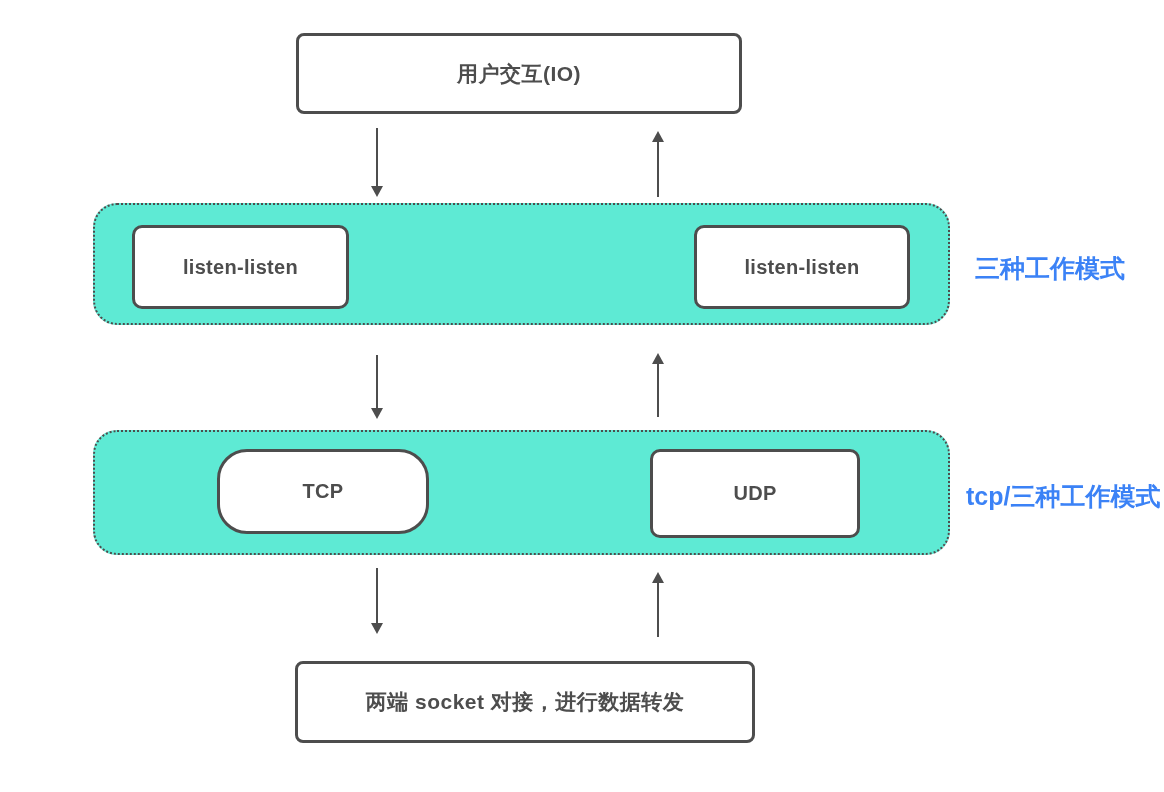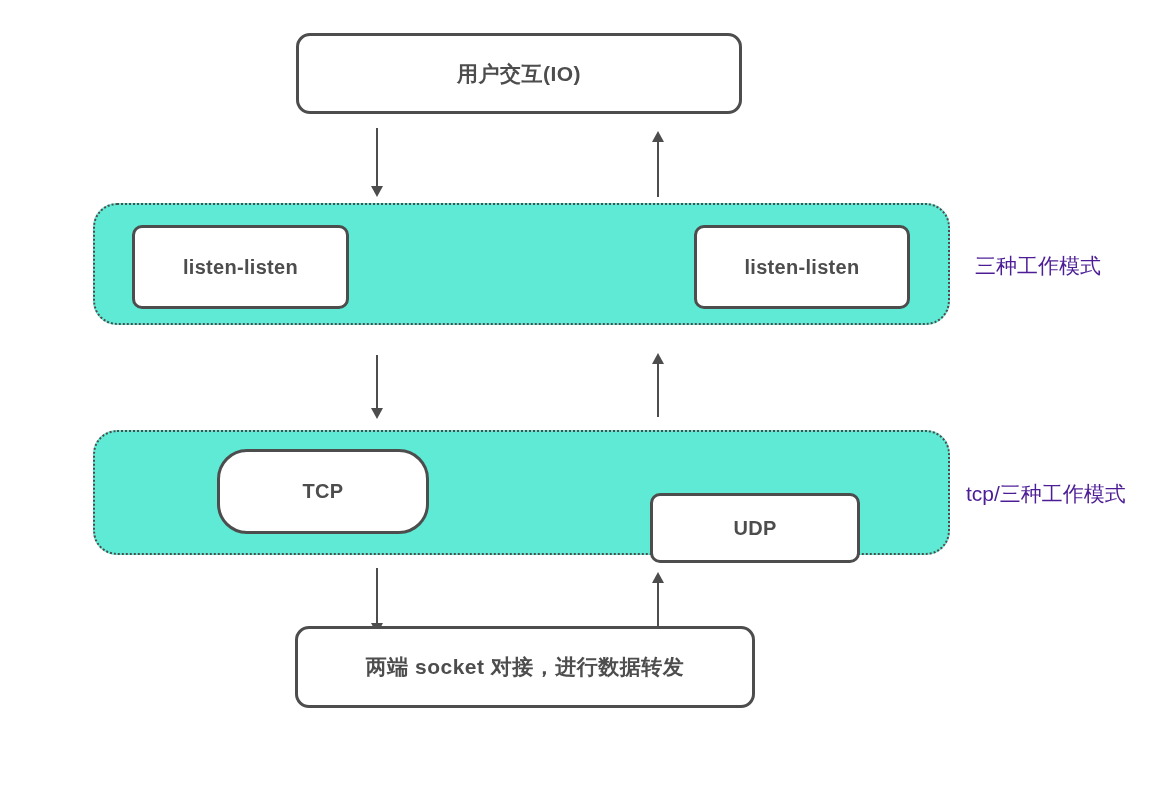--- a/index.html
+++ b/index.html
@@ -11,21 +11,21 @@
   .canvas {
     position: relative;
     width: 1164px;
     height: 792px;
     background: #ffffff;
     overflow: hidden;
   }
   .node {
     position: absolute;
     border: 3px solid #4d4d4d;
-    border-radius: 14px;
+    border-radius: 8px;
     background: #ffffff;
     display: flex;
     align-items: center;
     justify-content: center;
     color: #4d4d4d;
     font-weight: 700;
     font-size: 21px;
     letter-spacing: 0.5px;
     box-sizing: border-box;
   }
@@ -45,23 +45,23 @@
   }
   .dotted-container {
     position: absolute;
     border: 2px dotted #4d4d4d;
     border-radius: 24px;
     background: #5eead4;
     box-sizing: border-box;
   }
   .side-label {
     position: absolute;
-    color: #4c1d95;
-    font-size: 21px;
-    font-weight: 400;
+    color: #3b82f6;
+    font-size: 25px;
+    font-weight: 700;
     white-space: nowrap;
   }
   .arrow {
     position: absolute;
     width: 2px;
     background: #4d4d4d;
   }
   .arrow-down::after {
     content: "";
     position: absolute;
@@ -107,26 +107,26 @@
   </div>
   <div class="side-label" style="left:975px; top:252px;">三种工作模式</div>
 
   <div class="arrow arrow-down" style="left:376px; top:355px; height:54px;"></div>
   <div class="arrow arrow-up" style="left:657px; top:363px; height:54px;"></div>
 
   <div class="dotted-container" style="left:93px; top:430px; width:857px; height:125px;">
     <div class="inner-node" style="left:122px; top:17px; width:212px; height:85px;border-radius:30px;">
       <span>TCP</span>
     </div>
-    <div class="inner-node" style="left:555px; top:17px; width:210px; height:70px;margin-top:44px;">
+    <div class="inner-node" style="left:555px; top:17px; width:210px; height:89px;">
       <span>UDP</span>
     </div>
   </div>
   <div class="side-label" style="left:966px; top:480px;">tcp/三种工作模式</div>
 
   <div class="arrow arrow-down" style="left:376px; top:568px; height:56px;"></div>
   <div class="arrow arrow-up" style="left:657px; top:582px; height:55px;"></div>
 
-  <div class="node" style="left:295px; top:626px; width:460px; height:82px;">
+  <div class="node" style="left:295px; top:661px; width:460px; height:82px;">
     <span>两端 socket 对接，进行数据转发</span>
   </div>
 
 </div>
 
 </body></html>

